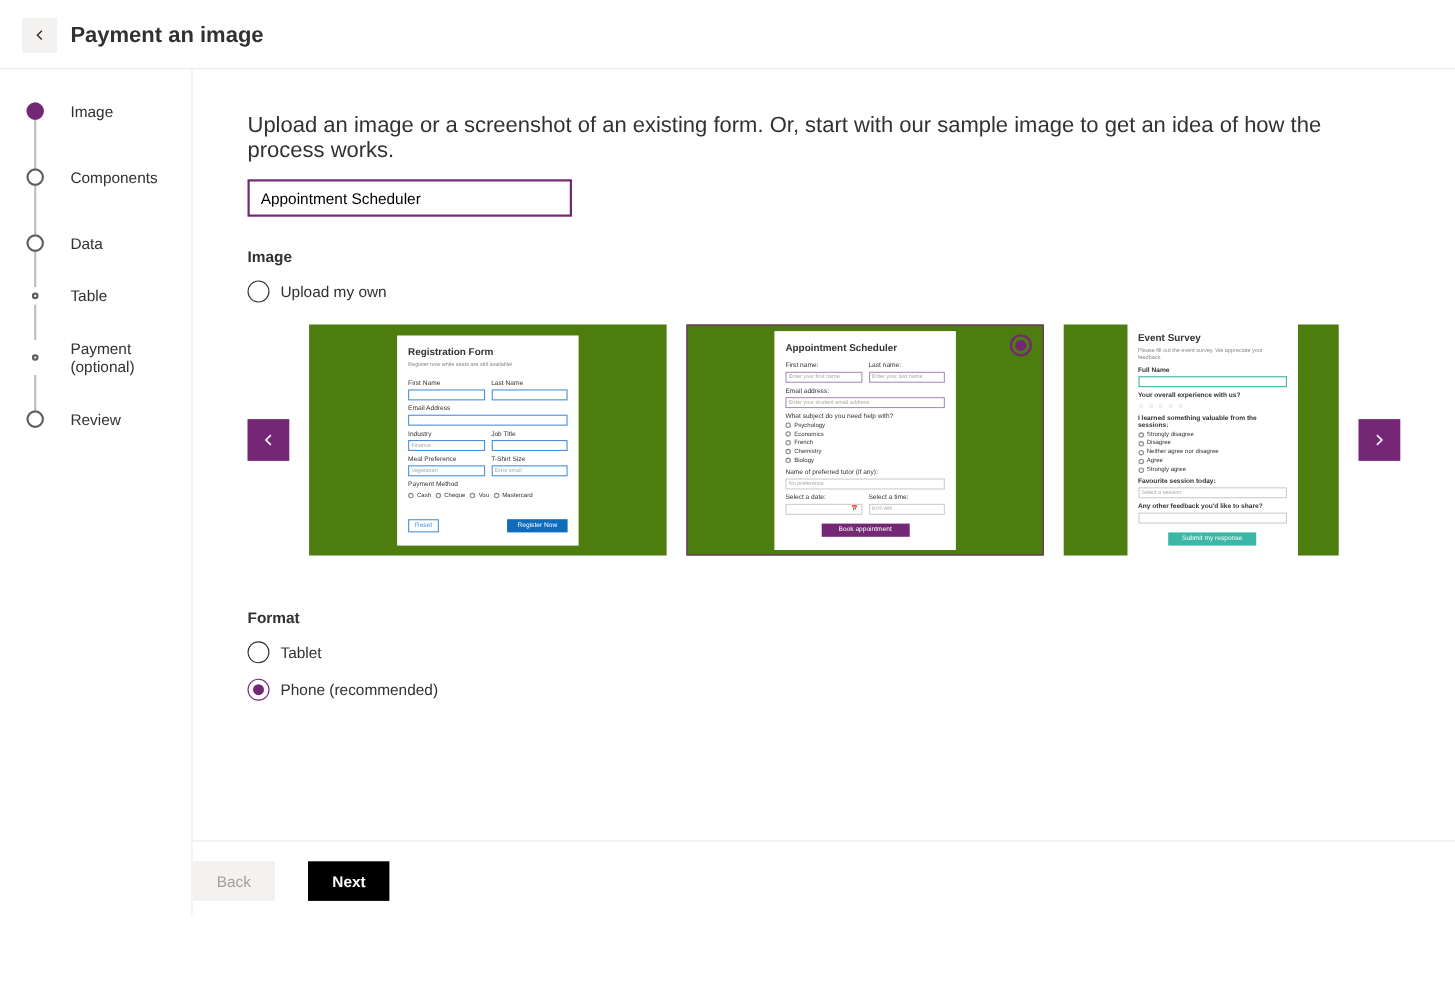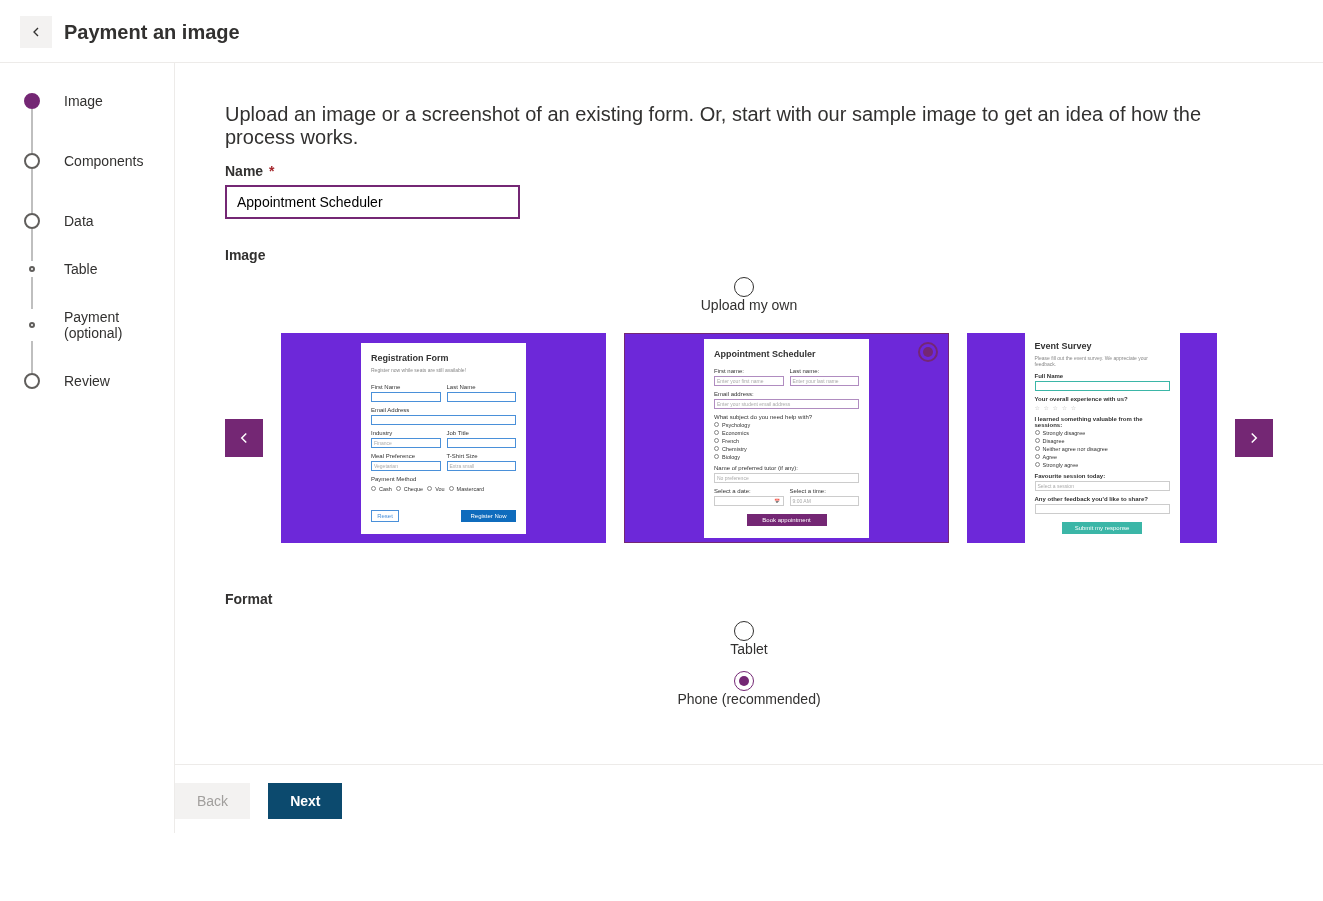--- a/index.html
+++ b/index.html
@@ -17,30 +17,30 @@
   .step-label { margin-left:24px; font-size:14px; color:#323130; }
   .step.sub .step-label { margin-left:29px; }
   .connector { width:2px; background:#bfbfbf; height:44px; margin-left:7px; }
   .connector.small-top { height:32px; }
   .main { flex:1; padding:40px 50px 30px 50px; position:relative; min-height:770px; }
   .intro { font-size:20px; color:#323130; margin-bottom:14px; }
   .field-label { font-size:14px; font-weight:600; margin-bottom:6px; display:block; }
   .req { color:#a4262c; margin-left:2px; }
   .name-input { width:295px; height:34px; border:2px solid #742774; padding:0 10px; font-size:14px; outline:none; }
   .section-head { font-size:14px; font-weight:600; margin-top:28px; margin-bottom:14px; }
-  .radio-row { display:flex; align-items:center; margin-bottom:14px; cursor:pointer;flex-direction:column; }
+  .radio-row { display:flex; align-items:center; margin-bottom:14px; cursor:pointer; }
   .radio-outer { width:20px; height:20px; border:1px solid #323130; border-radius:50%; display:flex; align-items:center; justify-content:center; margin-right:10px; }
   .radio-row.selected .radio-outer { border-color:#742774; }
   .radio-inner { width:10px; height:10px; background:#742774; border-radius:50%; display:none; }
   .radio-row.selected .radio-inner { display:block; }
   .carousel { display:flex; align-items:center; margin-top:20px; gap:18px; }
   .arrow-btn { width:38px; height:38px; background:#742774; border:none; display:flex; align-items:center; justify-content:center; cursor:pointer; }
   .arrow-btn svg { stroke:#fff; width:18px; height:18px; }
   .cards { display:flex; gap:18px; flex:1; }
-  .card { flex:0 0 325px; height:210px; background:#6d28d9; display:flex; align-items:center; justify-content:center; position:relative; }
+  .card { flex:0 0 325px; height:210px; background:#4d7c0f; display:flex; align-items:center; justify-content:center; position:relative; }
   .card.selected { border:1px solid #742774; }
   .card .sel-indicator { position:absolute; top:8px; right:10px; width:20px; height:20px; border:2px solid #742774; border-radius:50%; display:none; align-items:center; justify-content:center;}
   .card.selected .sel-indicator { display:flex; }
   .card .sel-indicator::after { content:""; width:10px; height:10px; background:#742774; border-radius:50%; }
   .card.last { flex:0 0 250px; }
   .mini-form { background:#fff; width:165px; padding:10px 10px 12px 10px; font-size:6px; color:#333; }
   .mini-form .mtitle { font-size:9px; font-weight:700; margin-bottom:4px; }
   .mini-form .msub { font-size:5px; color:#888; margin-bottom:6px; }
   .mini-form .mlabel { font-size:6px; margin-top:5px; margin-bottom:2px; }
   .mini-form .mrow { display:flex; gap:6px; }
@@ -49,24 +49,24 @@
   .mini-form .minput.gray { border-color:#ccc; }
   .mini-form .mradio { display:flex; align-items:center; gap:3px; font-size:5.5px; margin:2px 0; }
   .mini-form .mradio .mrdot { width:5px; height:5px; border:1px solid #888; border-radius:50%; }
   .mini-form .mbtn { height:12px; margin-top:8px; display:flex; align-items:center; justify-content:center; font-size:6px; }
   .mini-form .mbtn.blue { background:#0f6cbd; color:#fff; }
   .mini-form .mbtn.purple { background:#742774; color:#fff; width:80px; margin-left:auto; margin-right:auto;}
   .mini-form .mbtn.teal { background:#3bb6a7; color:#fff; width:80px; margin-left:auto; margin-right:auto;}
   .mini-form .mbtn.outline { border:1px solid #4a90d9; color:#4a90d9; width:28px;}
   .mini-form .mbtn-row { display:flex; justify-content:space-between; margin-top:8px; }
   .mini-form .stars { letter-spacing:1px; color:#bbb; font-size:6px; }
-  .footer { padding:16px 0 0 0; display:flex; gap:18px; }
+  .footer { padding:16px 0 0 0; display:flex; gap:30px; }
   .btn { height:36px; border:none; padding:0 22px; font-size:14px; cursor:pointer; }
   .btn.secondary { background:#f3f2f1; color:#a19f9d; }
-  .btn.primary { background:#0c4a6e; color:#fff; font-weight:600; }
+  .btn.primary { background:#000000; color:#fff; font-weight:600; }
   .footer-divider { position:absolute; bottom:68px; left:0; right:0; height:1px; background:#edebe9; }
 </style>
 </head>
 <body>
 
 <div class="header">
   <button class="back-btn">
     <svg viewBox="0 0 24 24" fill="none" stroke-width="2">
         <path d="M15 18l-6-6 6-6"></path>
       </svg>
@@ -103,24 +103,20 @@
     <div class="connector small-top"></div>
     <div class="step">
       <div class="step-dot"></div>
       <div class="step-label">Review</div>
     </div>
   </div>
 
   <div class="main">
     <div class="intro">Upload an image or a screenshot of an existing form. Or, start with our sample image to get an idea of how the process works.</div>
 
-    <label class="field-label">
-      <span>Name</span>
-      <span class="req">*</span>
-    </label>
     <input class="name-input" value="Appointment Scheduler" style="">
 
     <div class="section-head">Image</div>
     <div class="radio-row">
       <div class="radio-outer"></div>
       <div>Upload my own</div>
     </div>
 
     <div class="carousel">
       <button class="arrow-btn">

